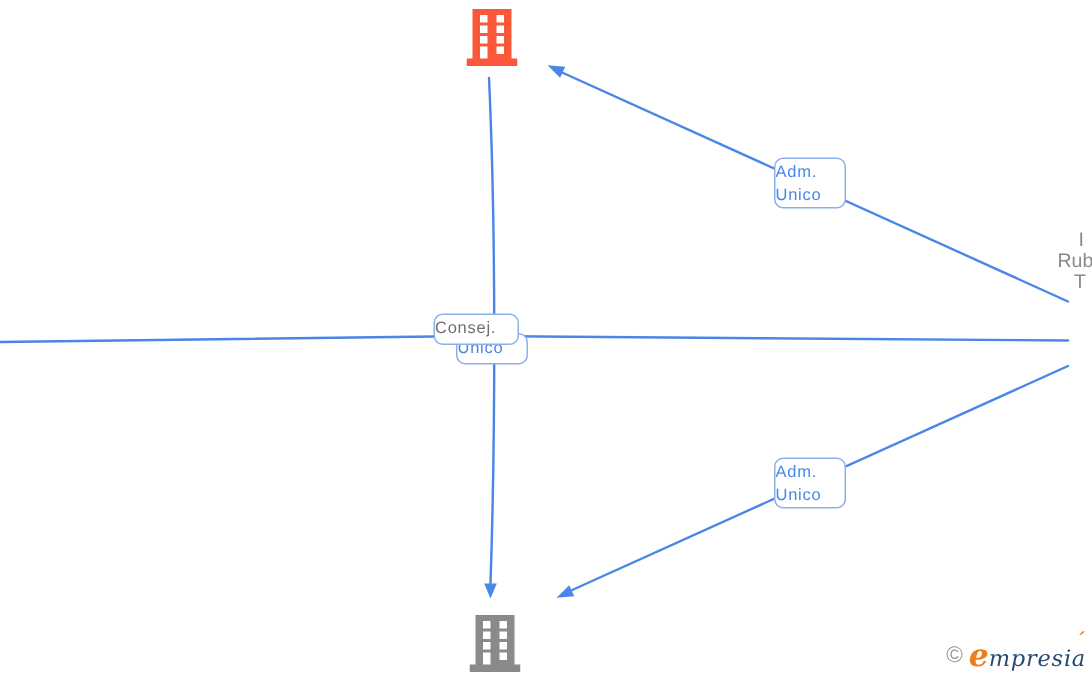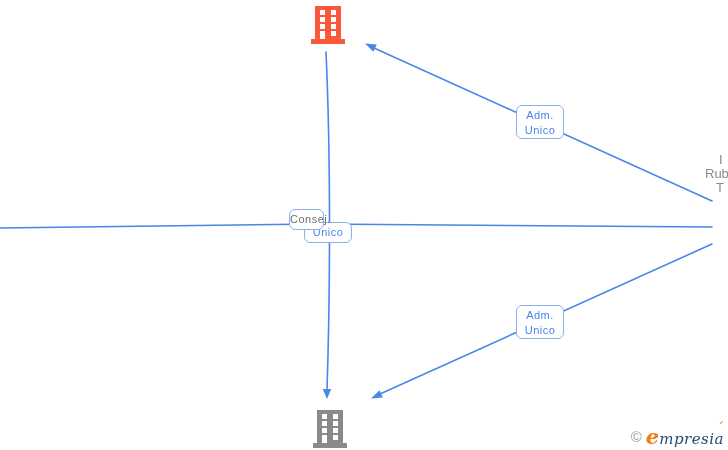--- a/index.html
+++ b/index.html
@@ -6,27 +6,27 @@
   #stage{
     position:relative;width:728px;height:450px;background:#ffffff;
     overflow:hidden;font-family:"Liberation Sans", sans-serif;
   }
   #edge-layer{position:absolute;left:0;top:0;z-index:1;}
   .node-icon{position:absolute;z-index:2;}
   .edge-label{
     position:absolute;z-index:3;background:#ffffff;
     border:1.4px solid #8cb0ea;border-radius:6px;
     color:#4a86e8;font-size:11px;line-height:15px;
-    text-align:center;box-sizing:border-box;
+    text-align:left;box-sizing:border-box;
     letter-spacing:0.5px;
   }
   .edge-label .lbl-line{display:block;}
   #label-adm-top{left:516px;top:105px;width:48px;height:34px;padding-top:2px;}
   #label-adm-bottom{left:516px;top:305px;width:48px;height:34px;padding-top:2px;}
-  #label-consej{left:289px;top:209px;width:35px;height:21px;line-height:18px;color:#6e6e6e;z-index:4;}
+  #label-consej{left:289px;top:209px;width:57px;height:21px;line-height:18px;color:#6e6e6e;z-index:4;}
   #label-unico{left:304px;top:222px;width:48px;height:21px;line-height:18px;z-index:3;}
   .person-line{
     position:absolute;z-index:2;color:#8a8a8a;font-size:13px;line-height:14px;
     white-space:nowrap;
   }
   #person-line-1{left:719px;top:153px;}
   #person-line-2{left:705px;top:167px;}
   #person-line-3{left:716px;top:181px;}
   #watermark{
     position:absolute;right:4px;top:423px;z-index:2;height:26px;

